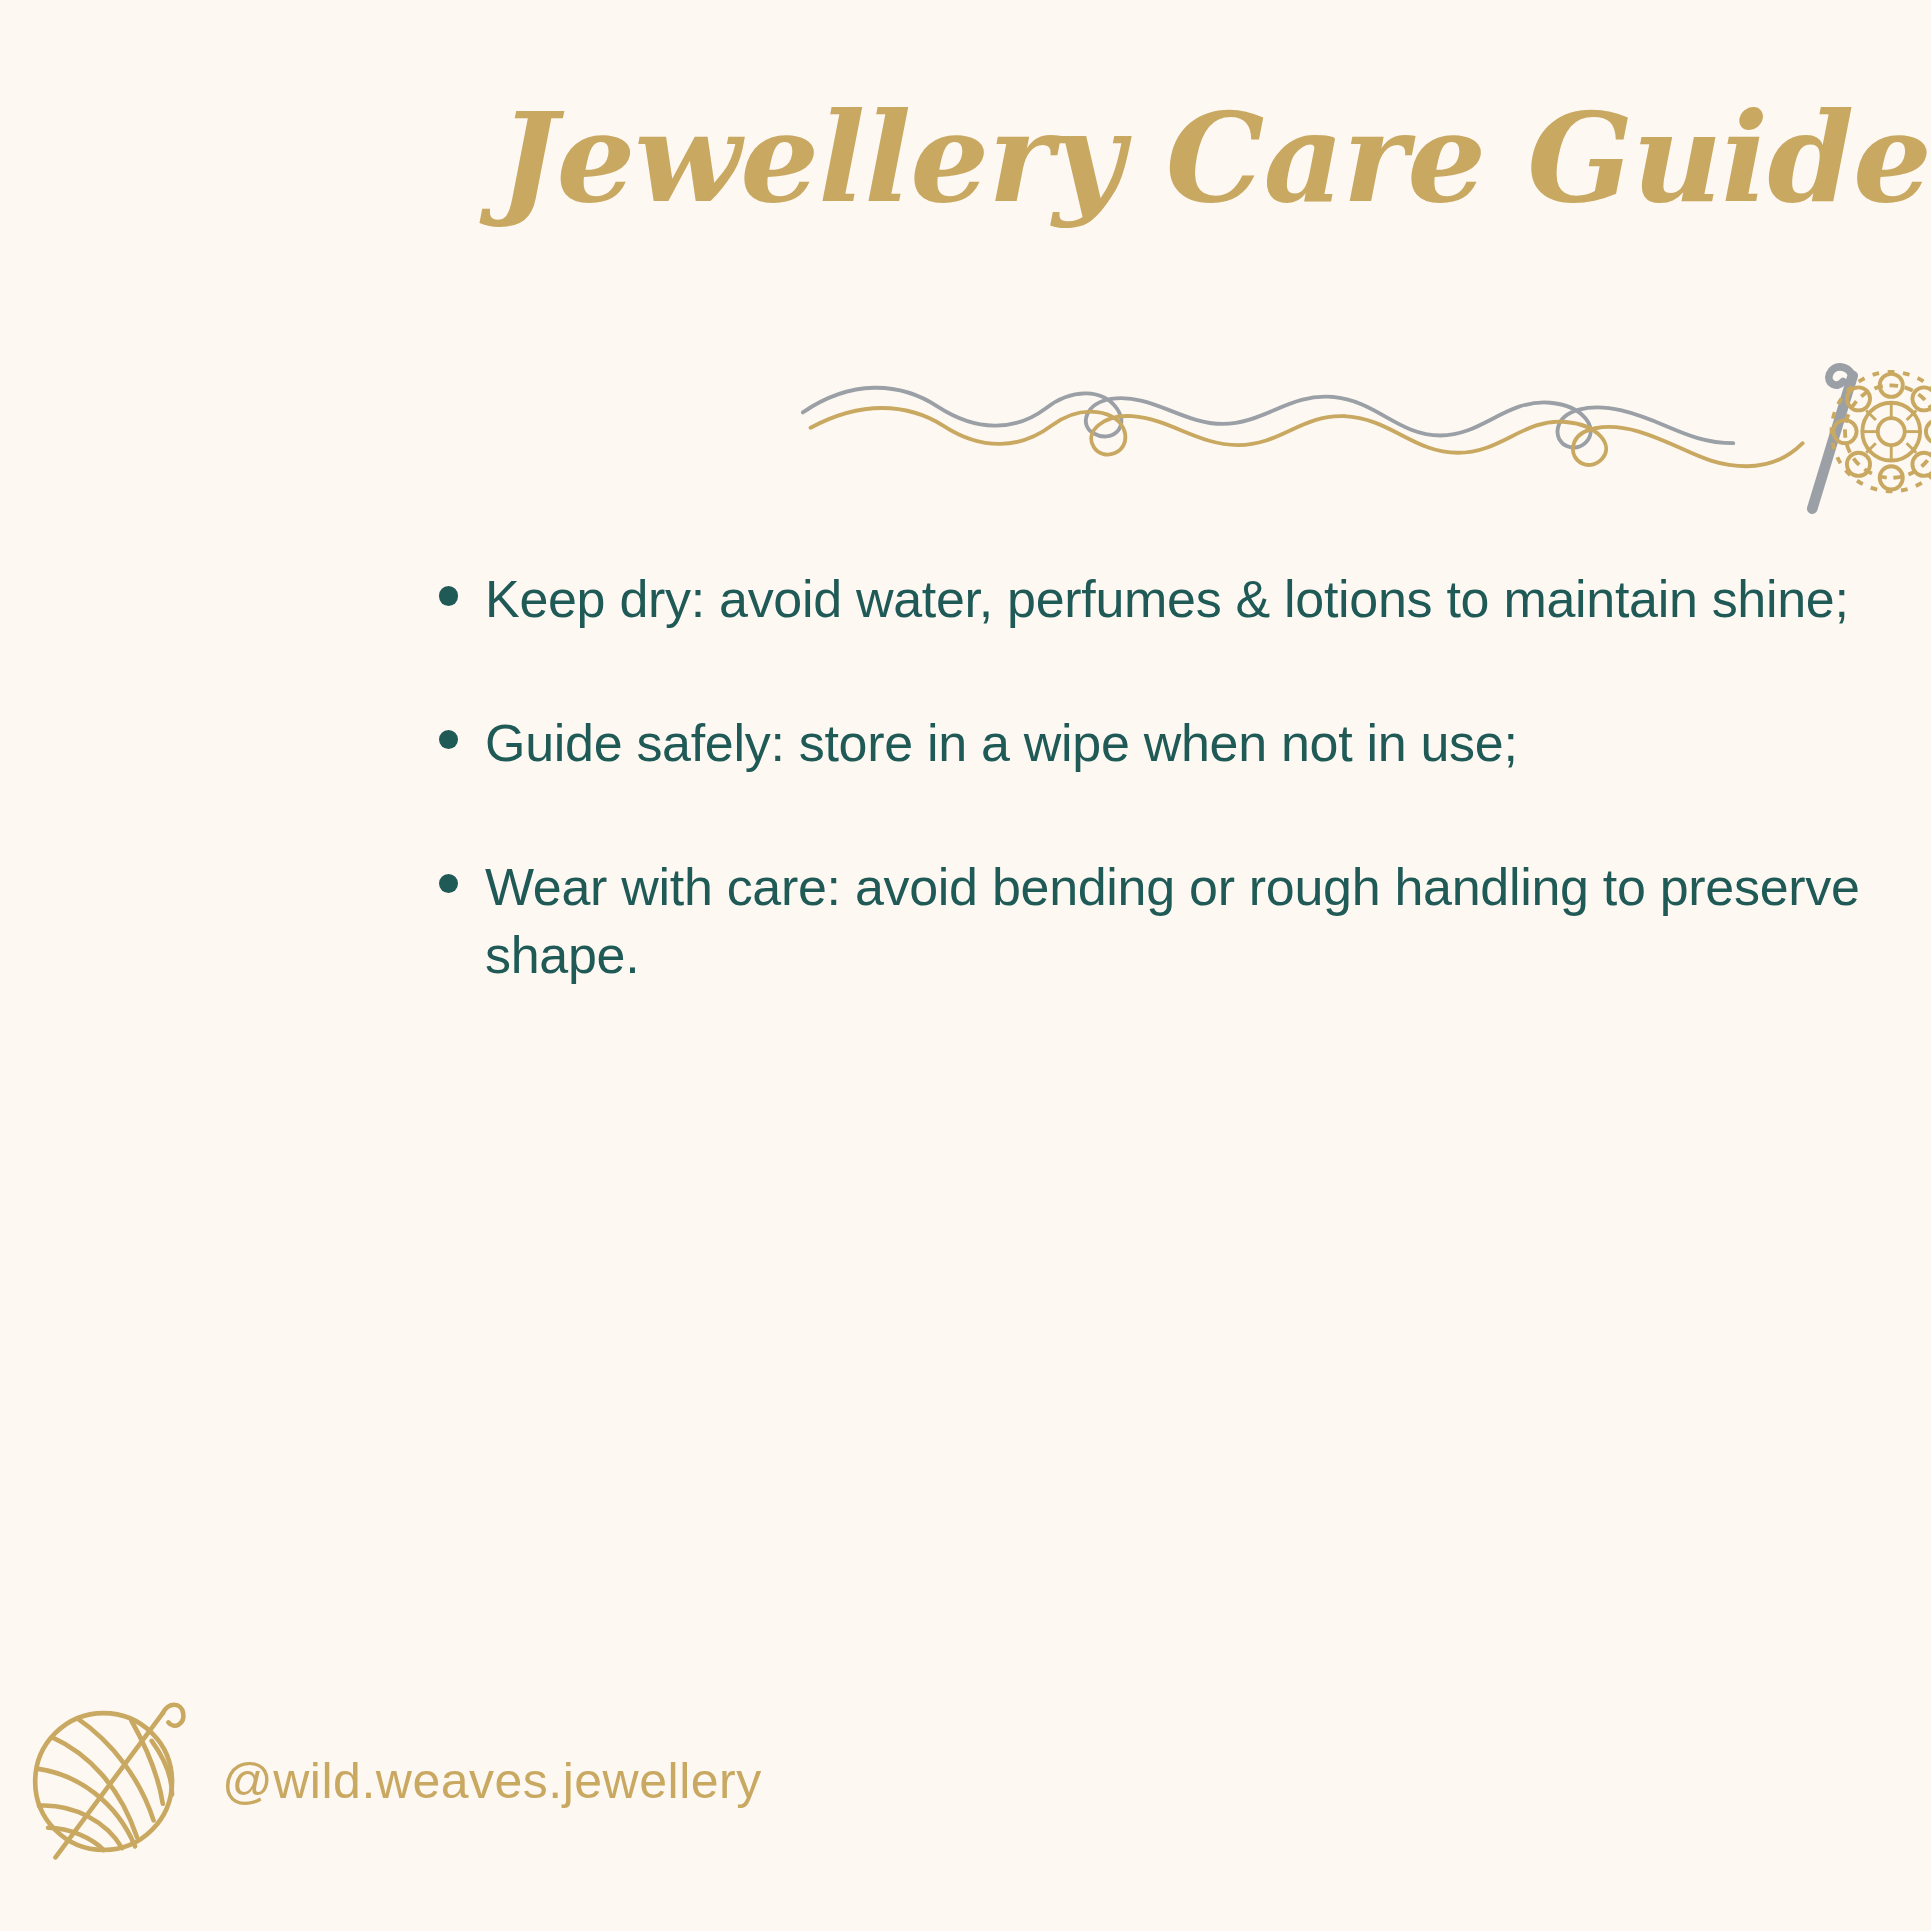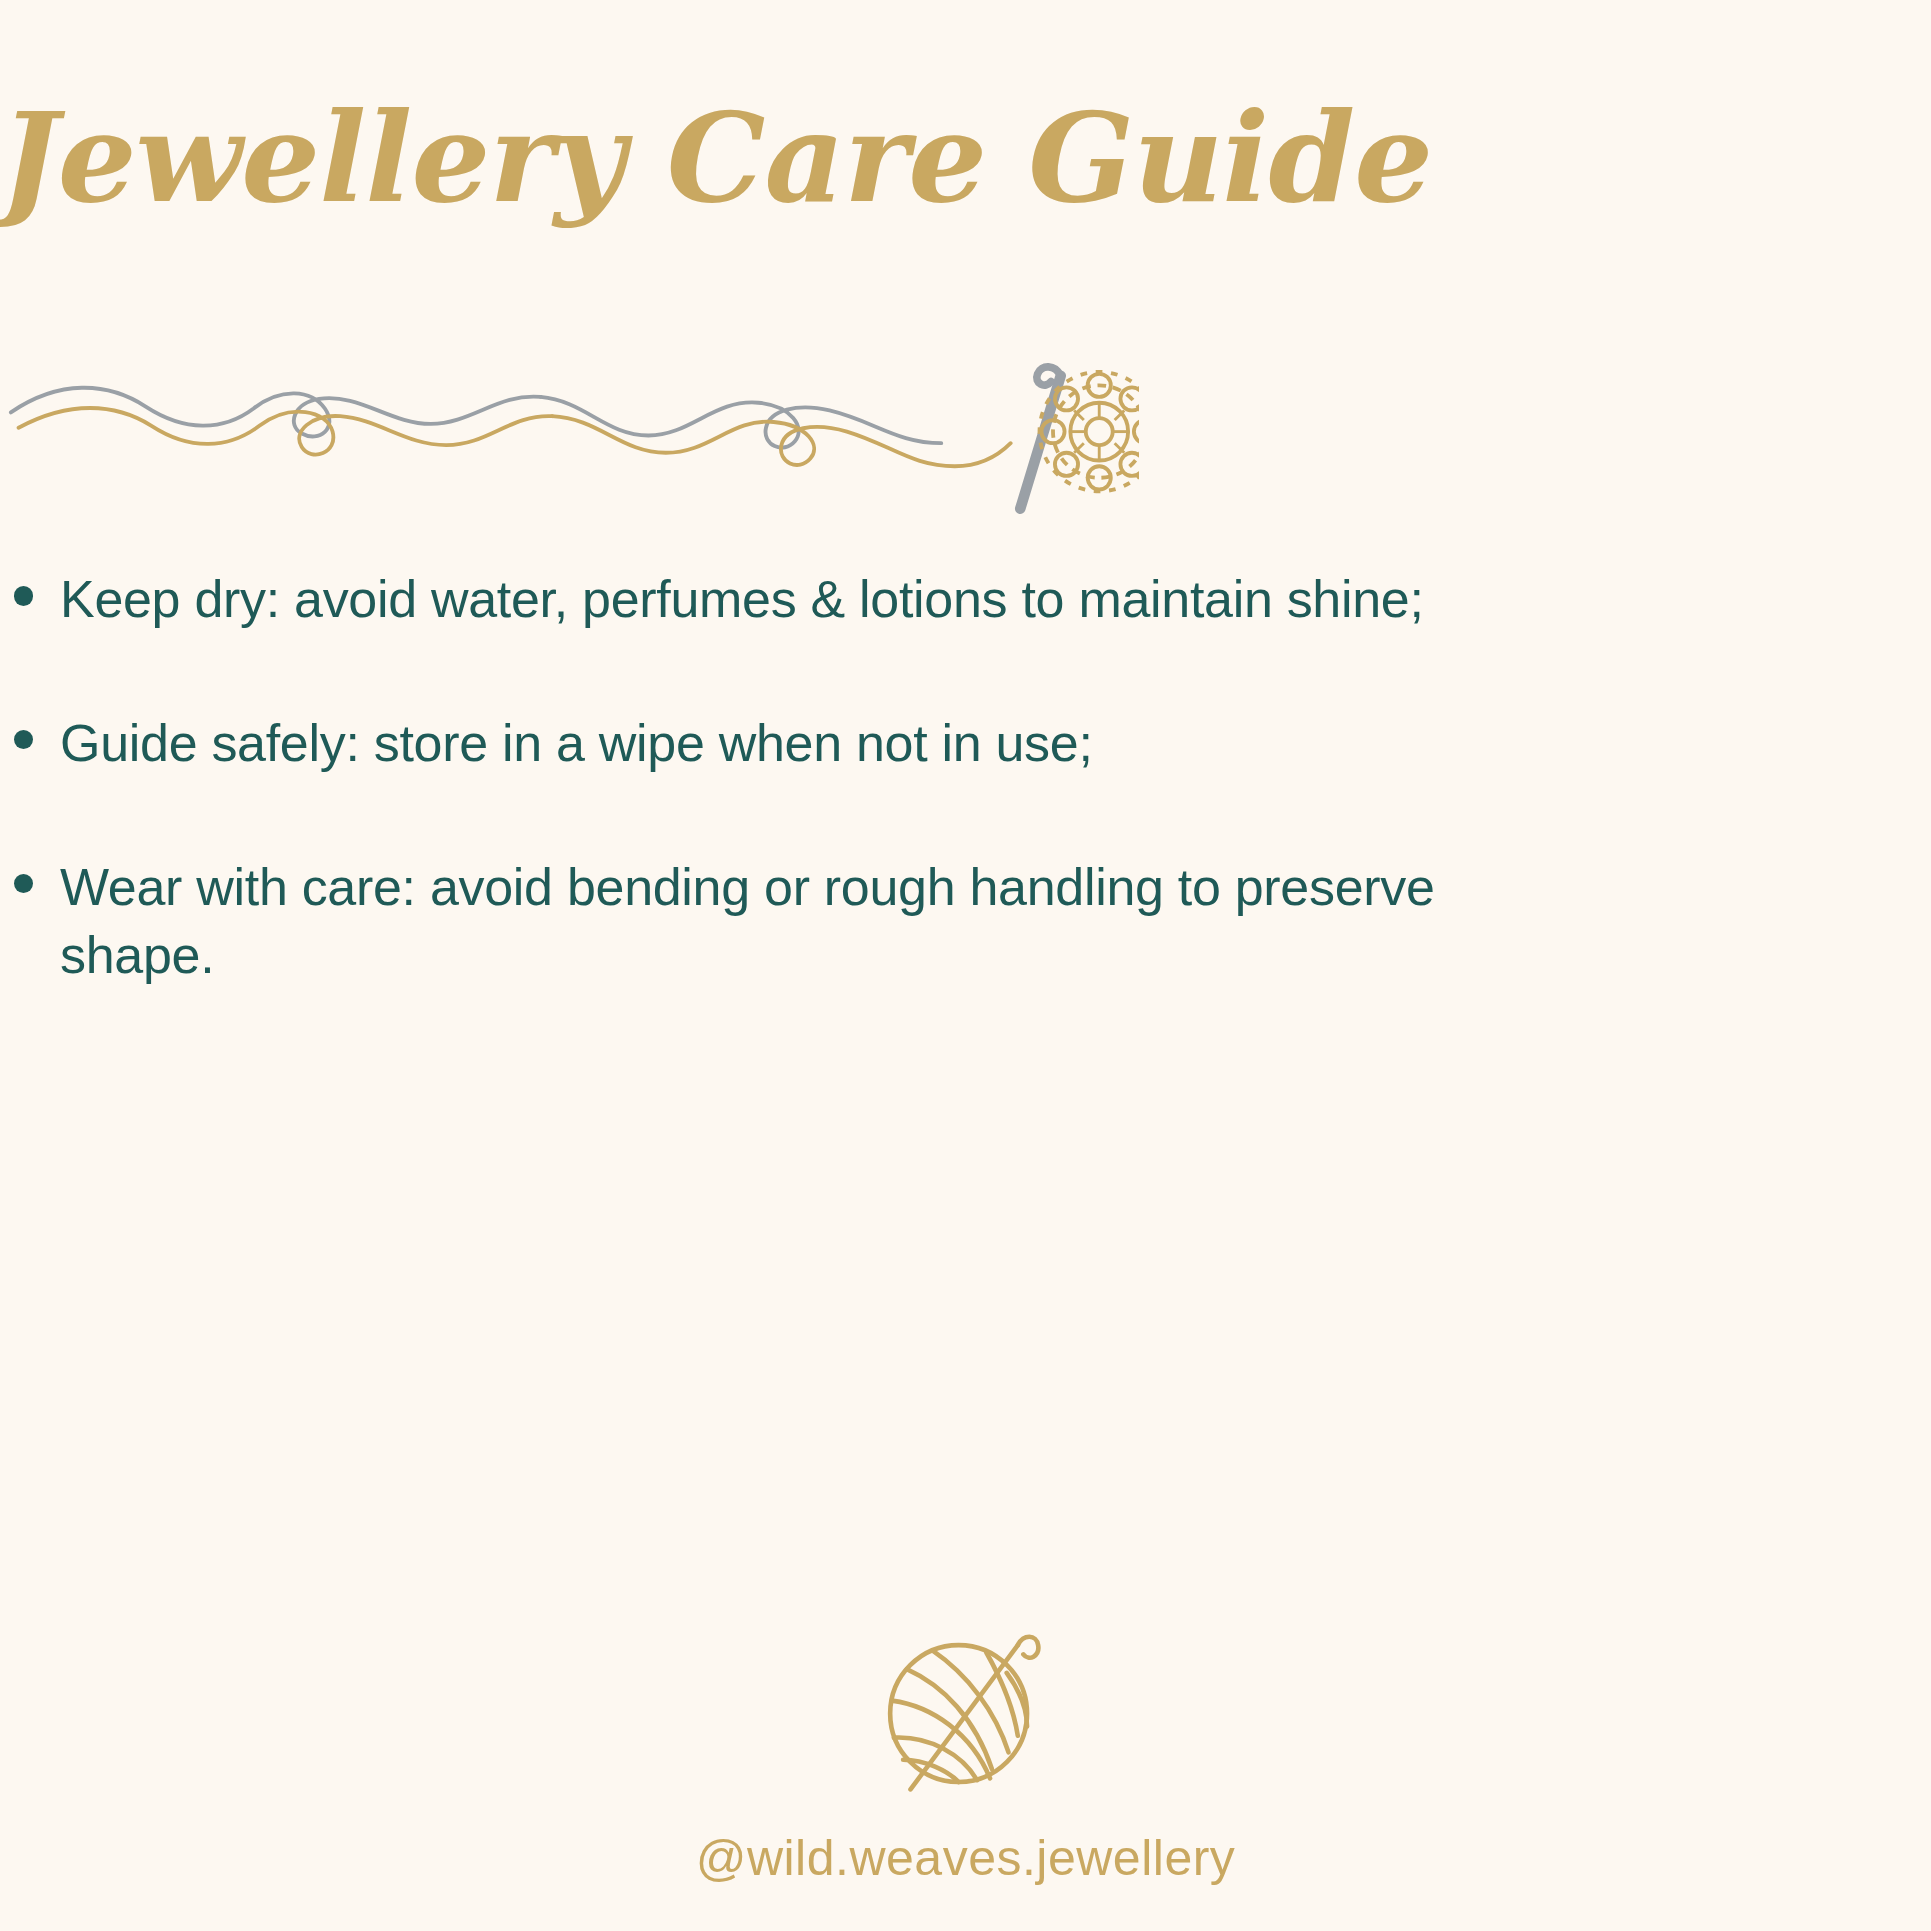--- a/index.html
+++ b/index.html
@@ -14,21 +14,21 @@
     overflow: hidden;
   }
   .page {
     position: relative;
     width: 1931px;
     height: 1931px;
     box-sizing: border-box;
     background: #fdf8f1;
     display: flex;
     flex-direction: column;
-    align-items: flex-start;
+    align-items: flex-end;
   }
 
   
   .title {
     margin-top: 93px;
     font-family: "DejaVu Serif", serif;
     font-weight: 700;
     font-style: italic;
     font-size: 124px;
     line-height: 1.05;
@@ -85,21 +85,21 @@
     font-weight: 400;
   }
 
   
   .footer {
     position: absolute;
     left: 0;
     right: 0;
     bottom: 44px;
     display: flex;
-    flex-direction: column;
+    flex-direction: row;
     align-items: center;
   }
   .yarn-logo {
     width: 222px;
     height: 222px;
   }
   .handle {
     margin-top: 9.7px;
     font-size: 50px;
     color: #c9a861;

